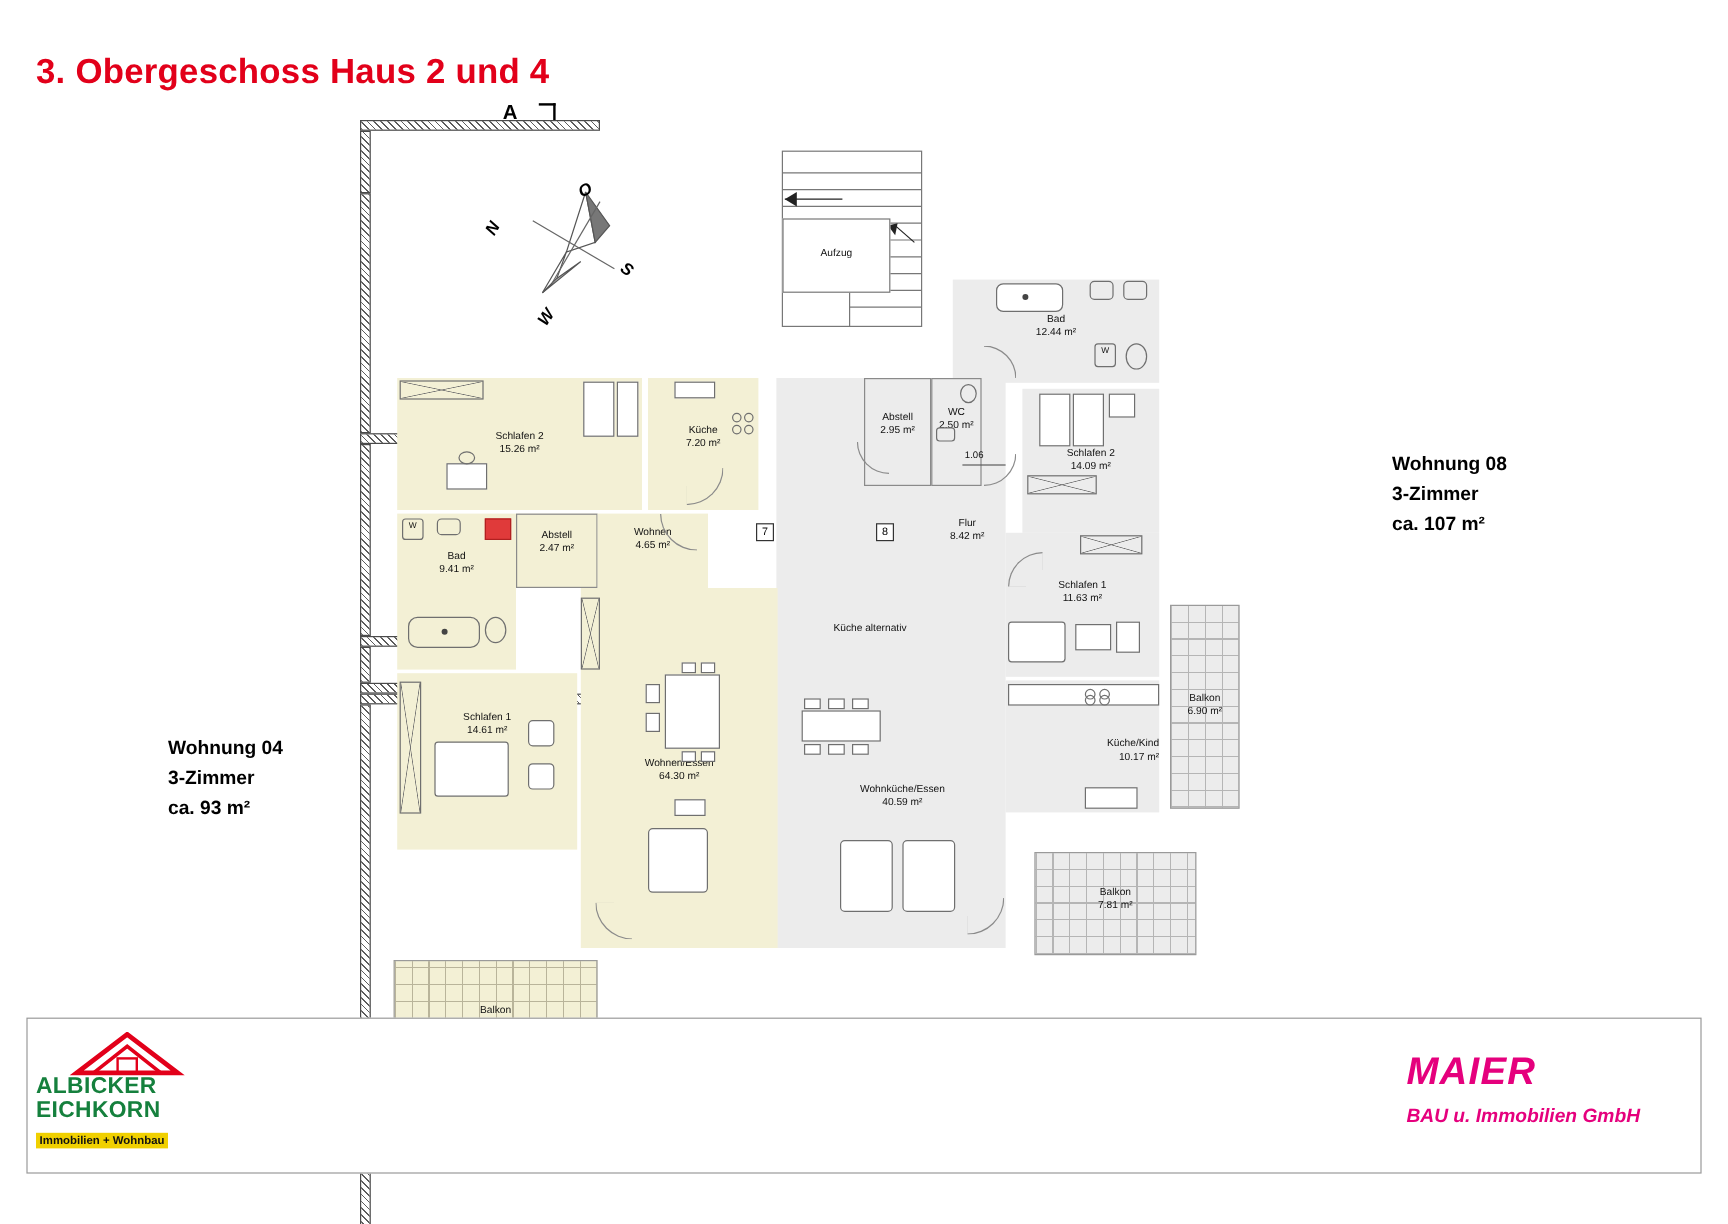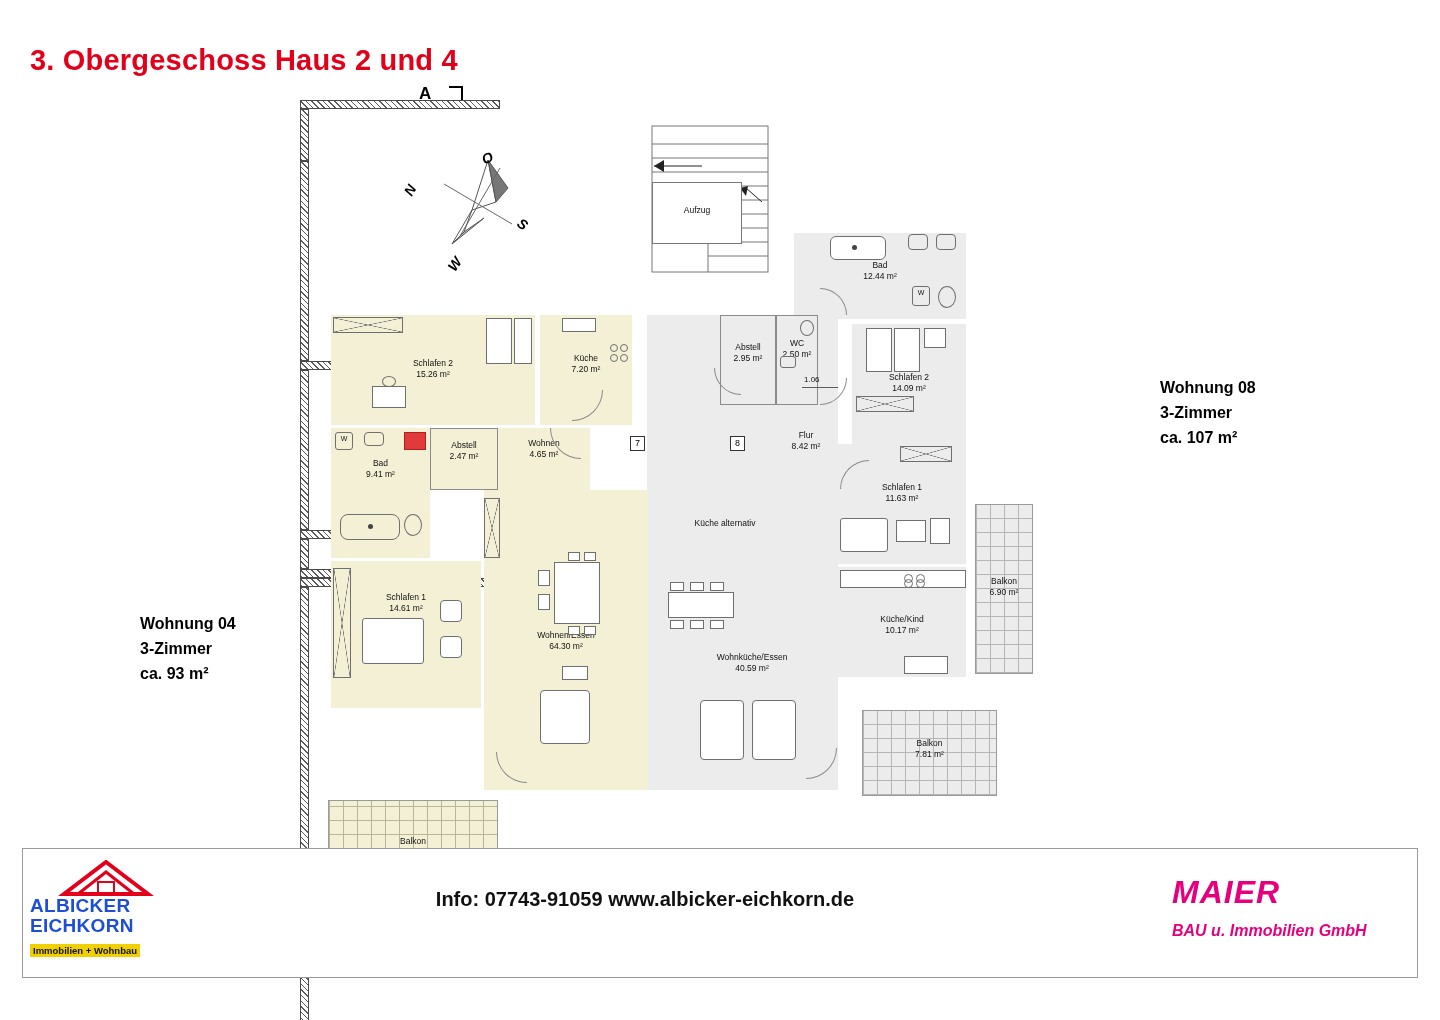--- a/index.html
+++ b/index.html
@@ -81,21 +81,21 @@
   
   #footer-box{
     left:22px;top:848px;width:1396px;height:130px;
     border:1px solid #9a9a9a;box-sizing:border-box;background:#fff;
   }
   #footer-text{
     left:170px;top:884px;width:950px;text-align:center;
     font-size:20px;font-weight:bold;line-height:1.55;color:#111;
   }
   
-  .alb-name{font-size:19px;font-weight:bold;letter-spacing:.3px;color:#1d4ed8;line-height:1.02;}
+  .alb-name{font-size:19px;font-weight:bold;letter-spacing:.3px;color:#15803d;line-height:1.02;}
   .alb-sub{font-size:9.5px;font-weight:bold;color:#111;background:#f0d000;padding:1px 3px;display:inline-block;}
   
   .maier-name{
     font-size:32px;font-weight:bold;font-style:italic;color:#e5007d;letter-spacing:1px;
     line-height:1;
   }
   .maier-sub{font-size:16px;font-weight:bold;font-style:italic;color:#e5007d;}
 </style>
 </head>
 <body>
@@ -202,21 +202,21 @@
   <div class="room-label" style="left:538px;top:382px;width:128px;">
     <div>Schlafen 1</div>
     <div>11.63 m²</div>
   </div>
   <div class="furn-x" style="left:600px;top:346px;width:52px;height:16px;"></div>
   <div class="furn-f" style="left:540px;top:418px;width:48px;height:34px;border-radius:3px;"></div>
   <div class="furn-f" style="left:596px;top:420px;width:30px;height:22px;"></div>
   <div class="furn-f" style="left:630px;top:418px;width:20px;height:26px;"></div>
 
   <div class="room fill-grey" style="left:538px;top:467px;width:128px;height:110px;"></div>
-  <div class="room-label" style="left:538px;top:514px;width:128px;">
+  <div class="room-label" style="left:538px;top:514px;width:128px;text-align:right;">
     <div>Küche/Kind</div>
     <div>10.17 m²</div>
   </div>
   <div class="furn-f" style="left:540px;top:470px;width:126px;height:18px;"></div>
   <div class="furn ellipse" style="left:604px;top:474px;width:9px;height:9px;"></div>
   <div class="furn ellipse" style="left:616px;top:474px;width:9px;height:9px;"></div>
   <div class="furn ellipse" style="left:604px;top:479px;width:9px;height:9px;"></div>
   <div class="furn ellipse" style="left:616px;top:479px;width:9px;height:9px;"></div>
   <div class="furn-f" style="left:604px;top:556px;width:44px;height:18px;"></div>
 
@@ -373,19 +373,18 @@
     <polygon points="48,2 90,34 6,34" fill="none" stroke="#e2001a" stroke-width="4"></polygon>
     <polyline points="20,34 48,12 76,34" fill="none" stroke="#e2001a" stroke-width="3"></polyline>
     <rect x="40" y="22" width="16" height="12" fill="none" stroke="#e2001a" stroke-width="2"></rect>
   </svg>
   <div class="abs alb-name" style="left:0px;top:36px;">ALBICKER</div>
   <div class="abs alb-name" style="left:0px;top:56px;">EICHKORN</div>
   <div class="abs" style="left:0px;top:80px;"><span class="alb-sub">Immobilien + Wohnbau</span></div>
 </div>
 
 <div class="abs" id="footer-text">
-  <div>Info: 07743-91059   www.albicker-eichkorn.de</div>
 </div>
 
 <div class="abs" style="left:1172px;top:876px;width:220px;height:76px;">
   <div class="abs maier-name" style="left:0;top:0;">MAIER</div>
   <div class="abs maier-sub" style="left:0;top:46px;">BAU u. Immobilien GmbH</div>
 </div>
 
 </body></html>

